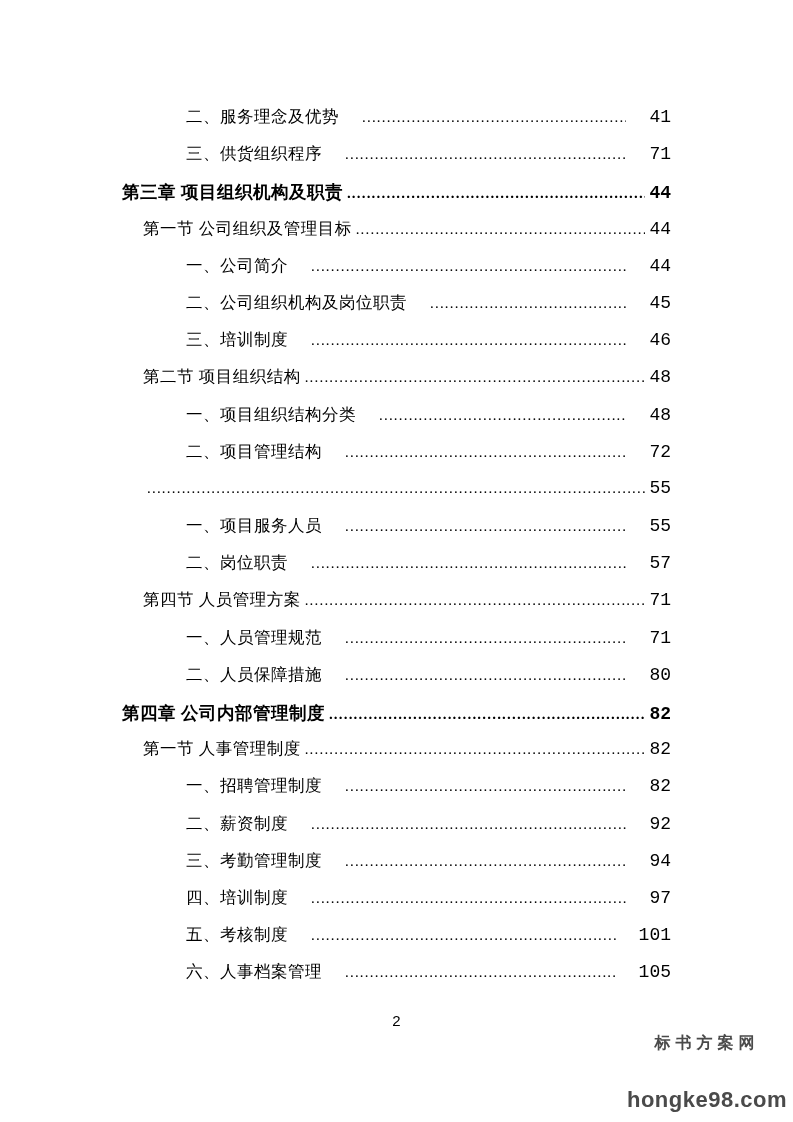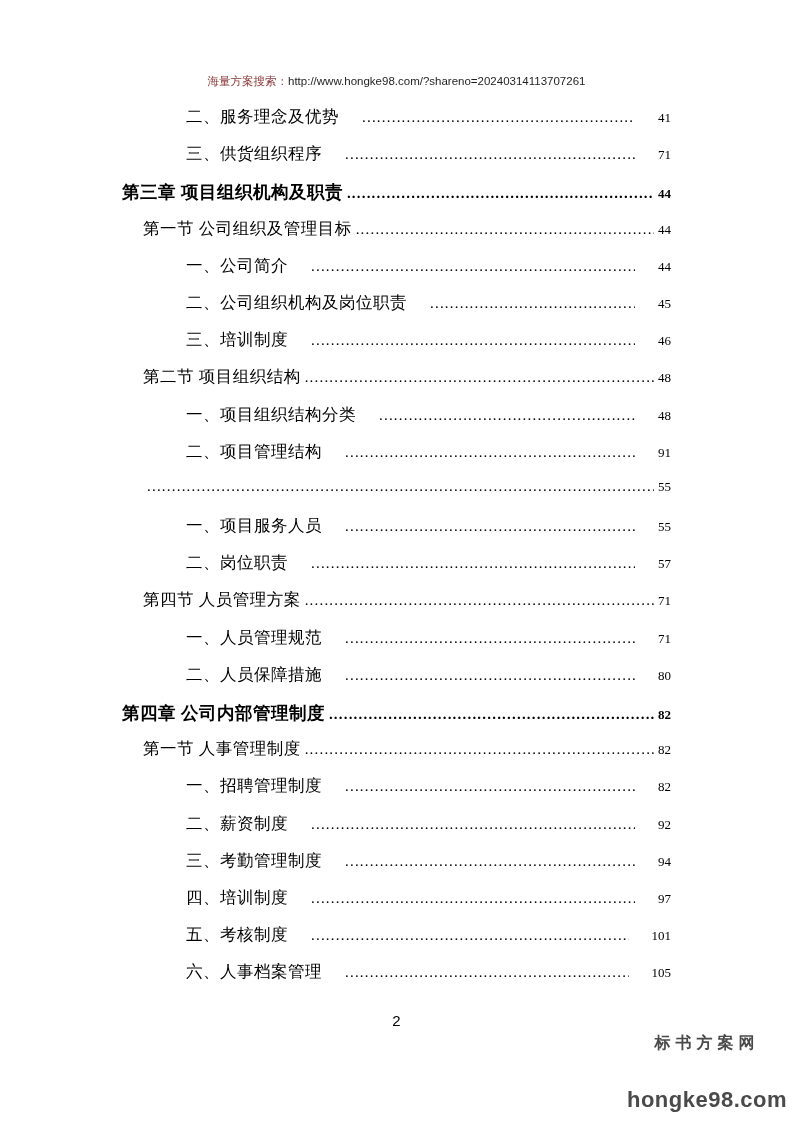--- a/index.html
+++ b/index.html
@@ -37,22 +37,22 @@
     flex:1 1 auto; overflow:hidden; white-space:nowrap;
     margin:0 2px 0 4px;
     font-size:15px;
   }
   .dots::after {
     content:"..........................................................................................................................................................................................................";
     letter-spacing:1.2px;
   }
   .toc-page {
     flex:0 0 auto;
-    font-family:Liberation Serif, serif;
-    font-size:13px;
+    font-family:Liberation Mono, monospace;
+    font-size:18px;
     padding-left:2px;
   }
   .page-number {
     position:absolute; top:1012px; left:0; right:0;
     text-align:center;
     font-size:15px;
     font-family:"Liberation Sans","DejaVu Sans",sans-serif;
   }
   .watermark {
     position:absolute; right:6px; bottom:10px;
@@ -62,23 +62,20 @@
     line-height:1.1;
   }
   .wm-name   { font-size:16px; font-weight:bold; letter-spacing:5px; }
   .wm-domain { font-size:22px; font-weight:bold; letter-spacing:0.5px;margin-top:36px; }
 </style>
 </head>
 <body>
 
 <div class="page">
 
-  <div class="header">
-    <span class="header-label">海量方案搜索：</span><span class="header-url">http://www.hongke98.com/?shareno=20240314113707261</span>
-  </div>
 
   <div class="toc">
       <div class="toc-row lvl-3">
         <span class="toc-title">二、服务理念及优势</span>
         <span class="dots"></span>
         <span class="toc-page">41</span>
       </div>
       <div class="toc-row lvl-3">
         <span class="toc-title">三、供货组织程序</span>
         <span class="dots"></span>
@@ -115,21 +112,21 @@
         <span class="toc-page">48</span>
       </div>
       <div class="toc-row lvl-3">
         <span class="toc-title">一、项目组织结构分类</span>
         <span class="dots"></span>
         <span class="toc-page">48</span>
       </div>
       <div class="toc-row lvl-3">
         <span class="toc-title">二、项目管理结构</span>
         <span class="dots"></span>
-        <span class="toc-page">91</span>
+        <span class="toc-page">72</span>
       </div>
       <div class="toc-row lvl-2">
         <span class="dots"></span>
         <span class="toc-page">55</span>
       </div>
       <div class="toc-row lvl-3">
         <span class="toc-title">一、项目服务人员</span>
         <span class="dots"></span>
         <span class="toc-page">55</span>
       </div>

